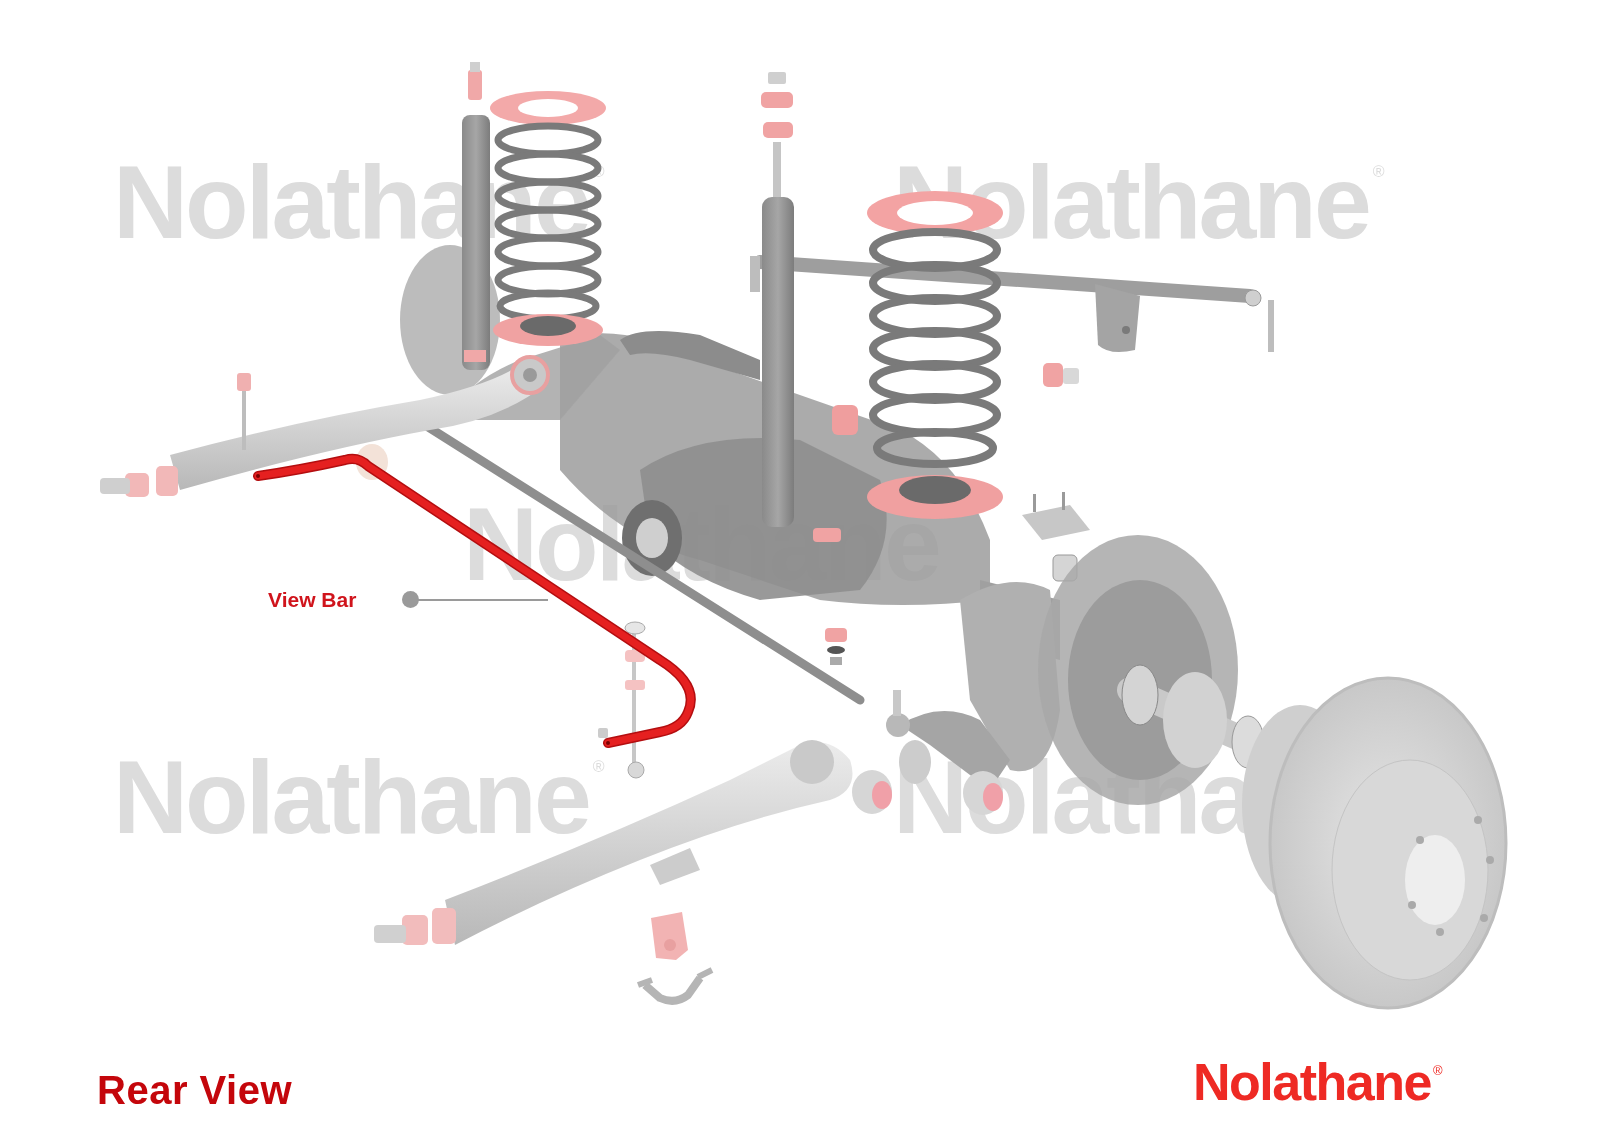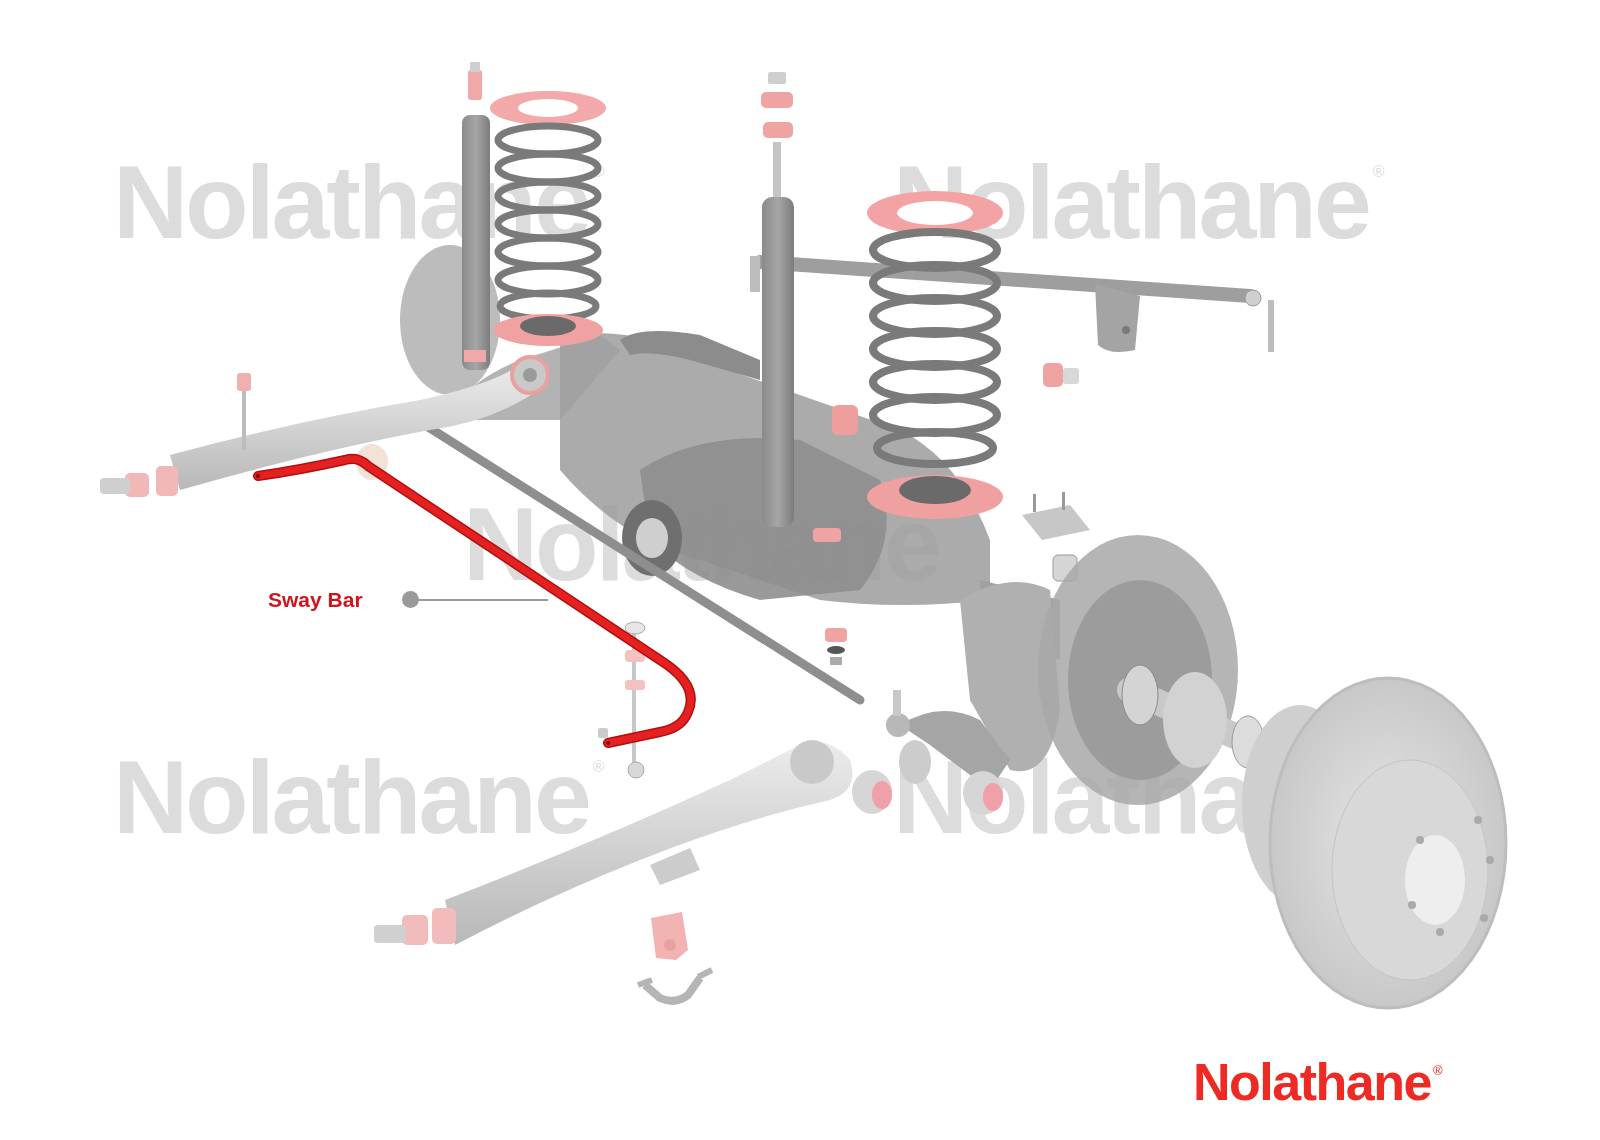--- a/index.html
+++ b/index.html
@@ -215,21 +215,22 @@
     </g>
 
     <g>
       <path d="M258 476 Q300 470 345 460 Q358 456 368 466 L660 660 Q700 685 688 712 Q682 728 660 732 L608 743" fill="none" stroke="#b30e10" stroke-width="10" stroke-linecap="round" stroke-linejoin="round"></path>
       <path d="M258 476 Q300 470 345 460 Q358 456 368 466 L660 660 Q700 685 688 712 Q682 728 660 732 L608 743" fill="none" stroke="#e52020" stroke-width="7" stroke-linecap="round" stroke-linejoin="round"></path>
       <circle cx="258" cy="476" r="2" fill="#7a0000"></circle>
       <circle cx="608" cy="743" r="2" fill="#7a0000"></circle>
     </g>
   </svg>
 
-  <div class="callout-label">Sway Bar</div>
+  <div class="callout-label">View Bar</div>
   <div class="callout-dot"></div>
   <div class="callout-line"></div>
 
+  <div class="view-label">Rear View</div>
 
   <div class="brand-logo">
     <span>Nolathane</span><sup>®</sup>
   </div>
 </div>
 
 </body></html>

